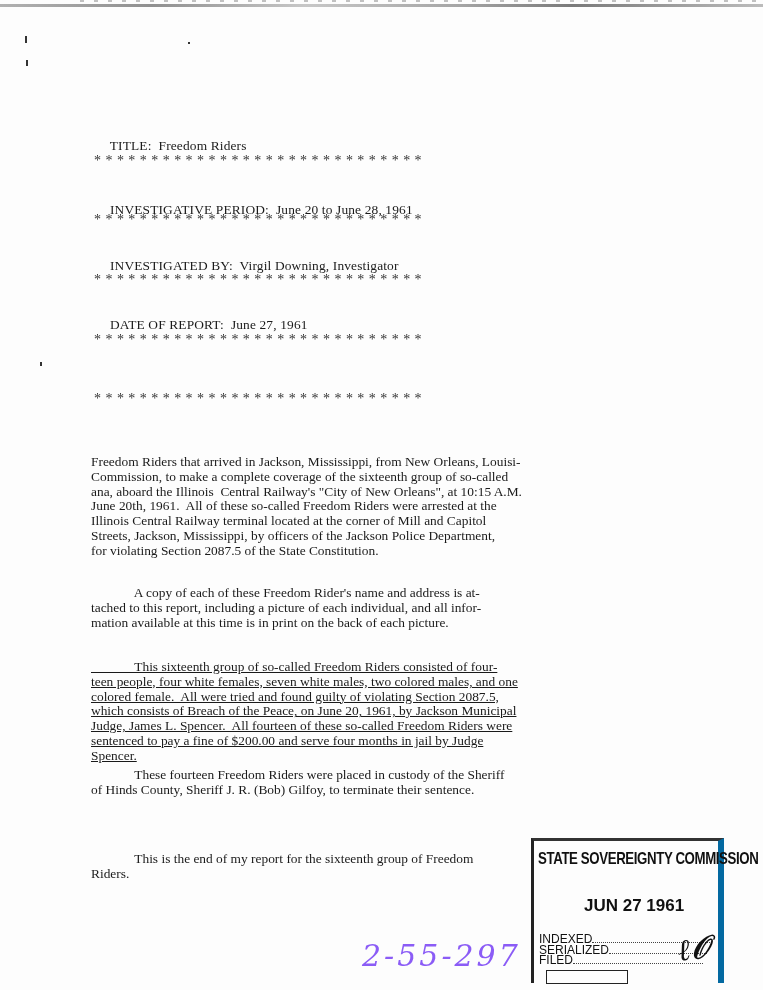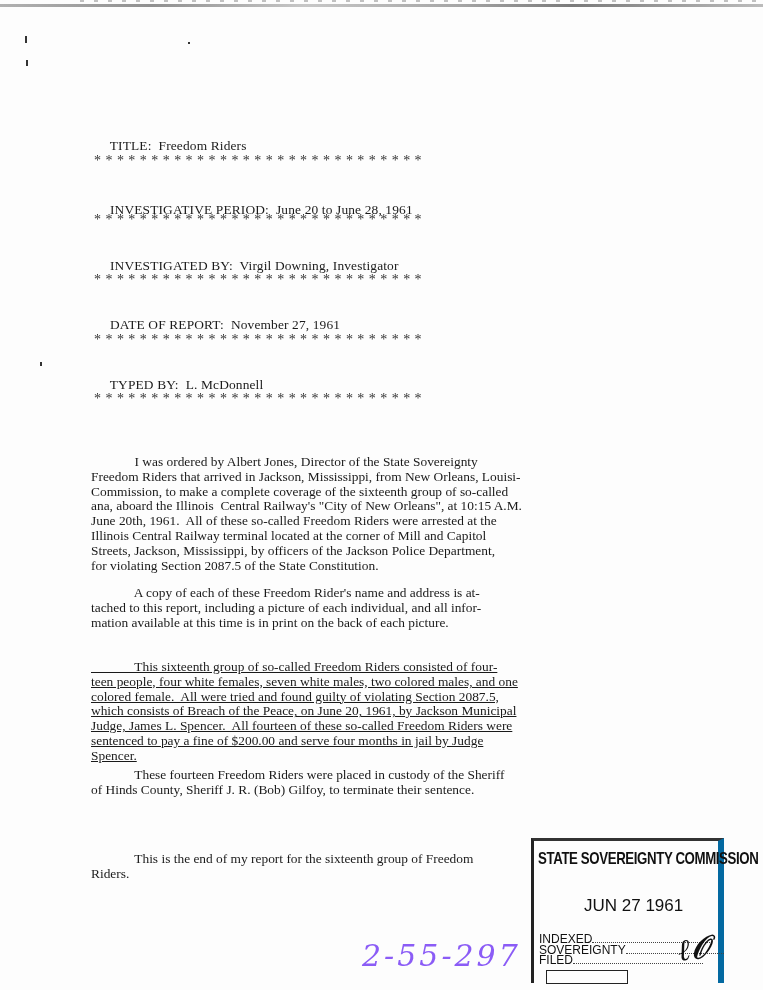--- a/index.html
+++ b/index.html
@@ -35,21 +35,21 @@
     border-left: 3px solid #222; border-right: 6px solid #0369a1; border-top: 3px solid #333;
   }
   .stamp-title {
     position: absolute; left: 4px; top: 8px; width: 176px; text-align: center;
     font-family: "Liberation Sans Narrow", "Liberation Sans", sans-serif;
     font-size: 17px; font-weight: bold; letter-spacing: -0.5px; color: #111;
     transform: scaleX(0.78); transform-origin: left top; width: 226px; white-space: nowrap;
   }
   .stamp-date {
     position: absolute; left: 50px; top: 55px; font-family: "Liberation Sans", sans-serif;
-    font-size: 17px; font-weight: normal; color: #111; white-space: pre;
+    font-size: 17px; font-weight: bold; color: #111; white-space: pre;
   }
   .stamp-fields {
     position: absolute; left: 5px; top: 93px; font-family: "Liberation Sans", sans-serif;
     font-size: 12px; line-height: 10.5px; color: #111;
   }
   .stamp-fields div { white-space: nowrap; }
   .dotfill { display: inline-block; width: 120px; border-bottom: 1px dotted #444; height: 7px; }
   .stamp-box { position: absolute; left: 12px; top: 129px; width: 80px; height: 12px; border: 1px solid #222; }
   .initials {
     position: absolute; left: 144px; top: 90px; font-family: "DejaVu Serif", serif;
@@ -81,31 +81,27 @@
     <span>INVESTIGATIVE PERIOD:</span>  <span>June 20 to June 28, 1961</span>
   </div>
   <div class="stars" style="top:212px;">*****************************</div>
 
   <div class="line" style="top:242px;">
     <span>INVESTIGATED BY:</span>  <span>Virgil Downing, Investigator</span>
   </div>
   <div class="stars" style="top:272px;">*****************************</div>
 
   <div class="line" style="top:301px;">
-    <span>DATE OF REPORT:</span>  <span>November 27, 1961</span>
+    <span>DATE OF REPORT:</span>  <span>June 27, 1961</span>
   </div>
   <div class="stars" style="top:332px;">*****************************</div>
 
-  <div class="line" style="top:361px;">
-    <span>TYPED BY:</span>  <span>L. McDonnell</span>
-  </div>
   <div class="stars" style="top:391px;">*****************************</div>
 
   <div class="para" style="top:455px;">
-    <span class="pl">             I was ordered by Albert Jones, Director of the State Sovereignty</span>
     <span class="pl">Freedom Riders that arrived in Jackson, Mississippi, from New Orleans, Louisi-</span>
     <span class="pl">Commission, to make a complete coverage of the sixteenth group of so-called</span>
     <span class="pl">ana, aboard the Illinois  Central Railway's "City of New Orleans", at 10:15 A.M.</span>
     <span class="pl">June 20th, 1961.  All of these so-called Freedom Riders were arrested at the</span>
     <span class="pl">Illinois Central Railway terminal located at the corner of Mill and Capitol</span>
     <span class="pl">Streets, Jackson, Mississippi, by officers of the Jackson Police Department,</span>
     <span class="pl">for violating Section 2087.5 of the State Constitution.</span>
   </div>
 
   <div class="para" style="top:586px;">
@@ -132,21 +128,21 @@
   <div class="para" style="top:852px;">
     <span class="pl">             This is the end of my report for the sixteenth group of Freedom</span>
     <span class="pl">Riders.</span>
   </div>
 
   <div class="stamp">
     <div class="stamp-title">STATE SOVEREIGNTY COMMISSION</div>
     <div class="stamp-date">JUN 27 1961</div>
     <div class="stamp-fields">
       <div><span>INDEXED</span><span class="dotfill"></span></div>
-      <div><span>SOVEREIGNTY</span><span class="dotfill" style="width:98px"></span></div>
+      <div><span>SERIALIZED</span><span class="dotfill" style="width:98px"></span></div>
       <div><span>FILED</span><span class="dotfill" style="width:130px"></span></div>
     </div>
     <div class="stamp-box"></div>
     <div class="initials">ℓ𝒪</div>
   </div>
 
   <div class="handwritten">2-55-297</div>
 </div>
 
 </body></html>

